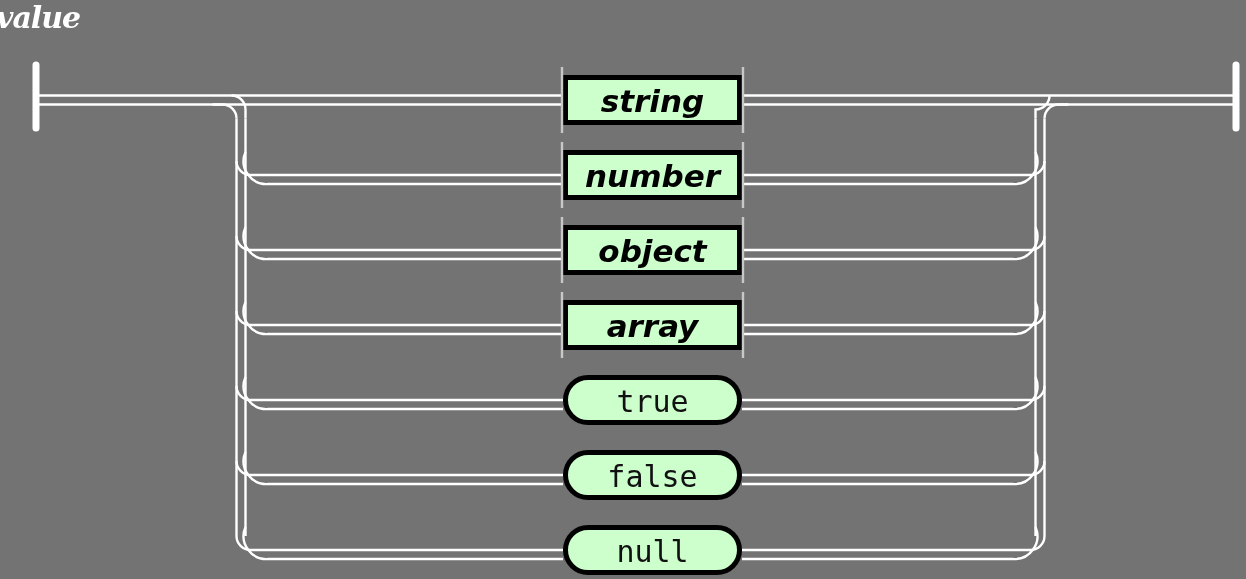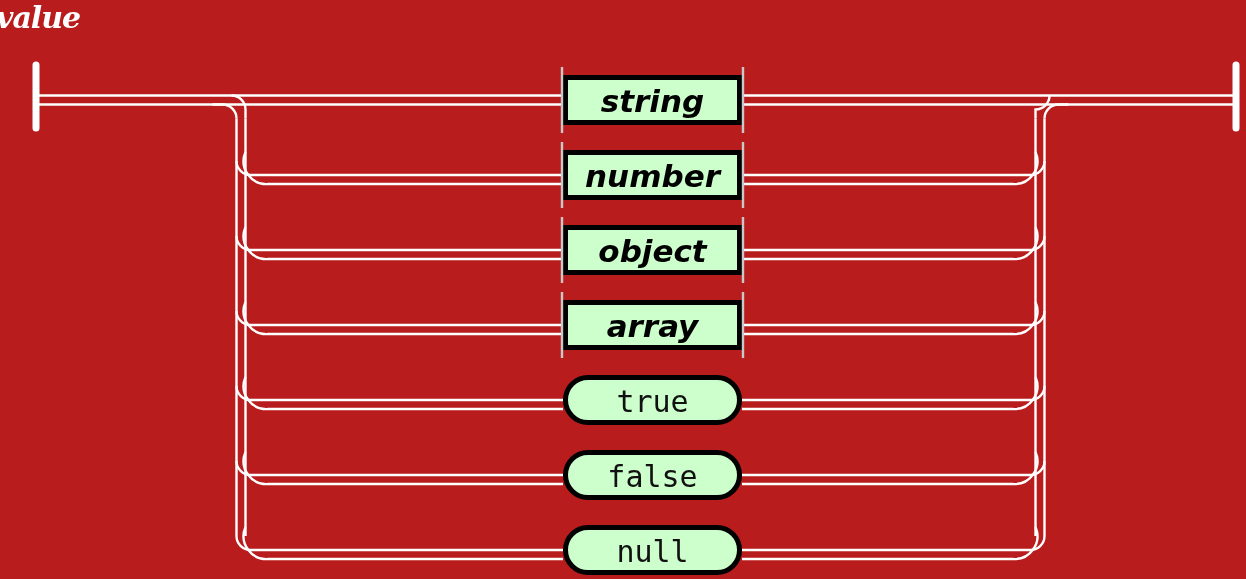--- a/index.html
+++ b/index.html
@@ -10,21 +10,21 @@
   body {
     width: 1246px;
     height: 579px;
     overflow: hidden;
     font-family: "Liberation Sans", sans-serif;
   }
   #diagram-root {
     position: relative;
     width: 1246px;
     height: 579px;
-    background: #b91c1c;
+    background: #737373;
   }
   #railroad-svg {
     display: block;
     position: absolute;
     left: 0;
     top: 0;
   }
   .rail-line {
     fill: none;
     stroke: #ffffff;

